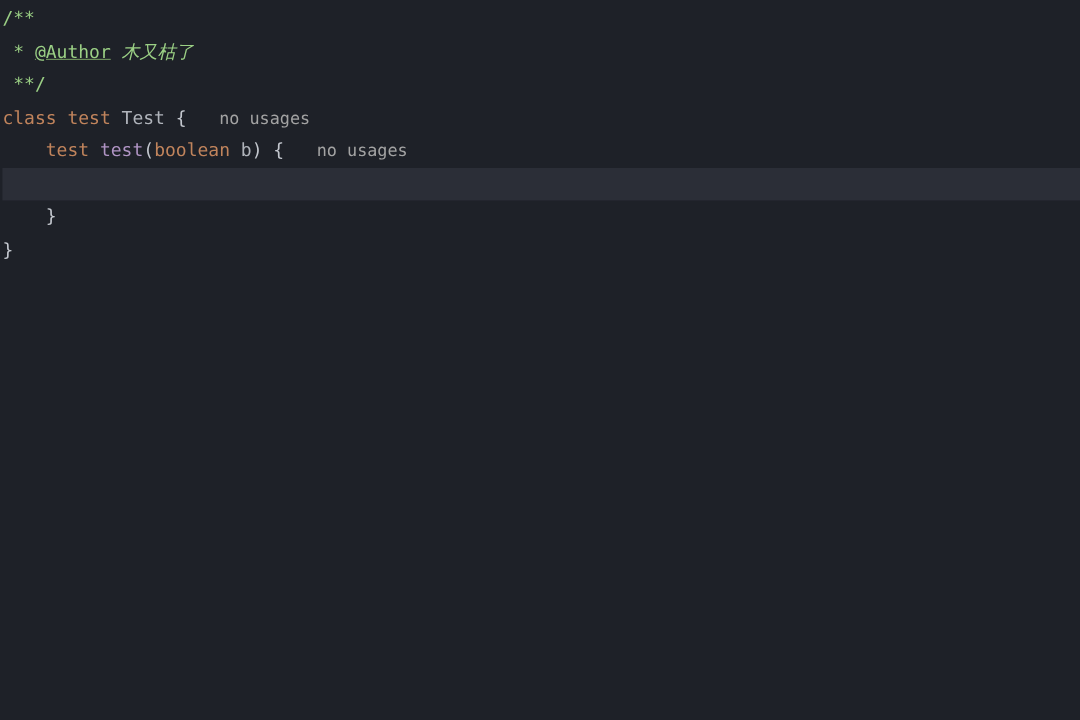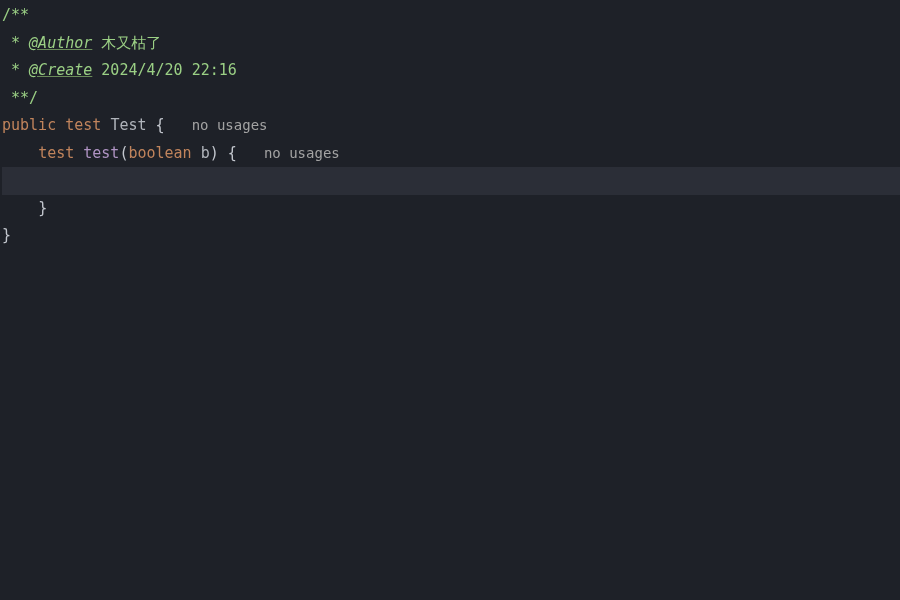--- a/index.html
+++ b/index.html
@@ -29,24 +29,24 @@
     .line.current {
       background-color: #2b2e37;
     }
     .comment-delim {
       color: #9bd085;
     }
     .comment-tag {
       color: #9bd085;
       text-decoration: underline;
       text-decoration-color: #6b8c5a;
-      font-style: italic;
     }
     .comment-value {
       color: #9bd085;
+      font-style: italic;
     }
     .keyword {
       color: #c1845c;
     }
     .class-name {
       color: #b0b4bb;
     }
     .method-name {
       color: #b094c4;
     }
@@ -64,20 +64,19 @@
       font-style: normal;
       font-size: 14px;
     }
   </style>
 </head>
 <body>
 
 <div class="editor">
   <div class="line"><span class="comment-delim">/**</span></div>
   <div class="line"><span class="comment-delim"> * </span><span class="comment-tag">@Author</span><span> </span><span class="comment-value">木又枯了</span></div>
-  <div class="line"><span class="comment-delim"> * </span><span class="comment-tag">@Create</span><span> </span><span class="comment-value">2024/4/20 22:16</span></div>
   <div class="line"><span class="comment-delim"> **/</span></div>
-  <div class="line"><span class="keyword">public</span><span> </span><span class="keyword">test</span><span> </span><span class="class-name">Test</span><span> </span><span class="brace">{</span><span>   </span><span class="hint">no usages</span></div>
+  <div class="line"><span class="keyword">class</span><span> </span><span class="keyword">test</span><span> </span><span class="class-name">Test</span><span> </span><span class="brace">{</span><span>   </span><span class="hint">no usages</span></div>
   <div class="line"><span>    </span><span class="keyword">test</span><span> </span><span class="method-name">test</span><span class="paren">(</span><span class="keyword">boolean</span><span> </span><span class="param">b</span><span class="paren">)</span><span> </span><span class="brace">{</span><span>   </span><span class="hint">no usages</span></div>
   <div class="line current"><span></span></div>
   <div class="line"><span>    </span><span class="brace">}</span></div>
   <div class="line"><span class="brace">}</span></div>
 </div>
 
 </body></html>

